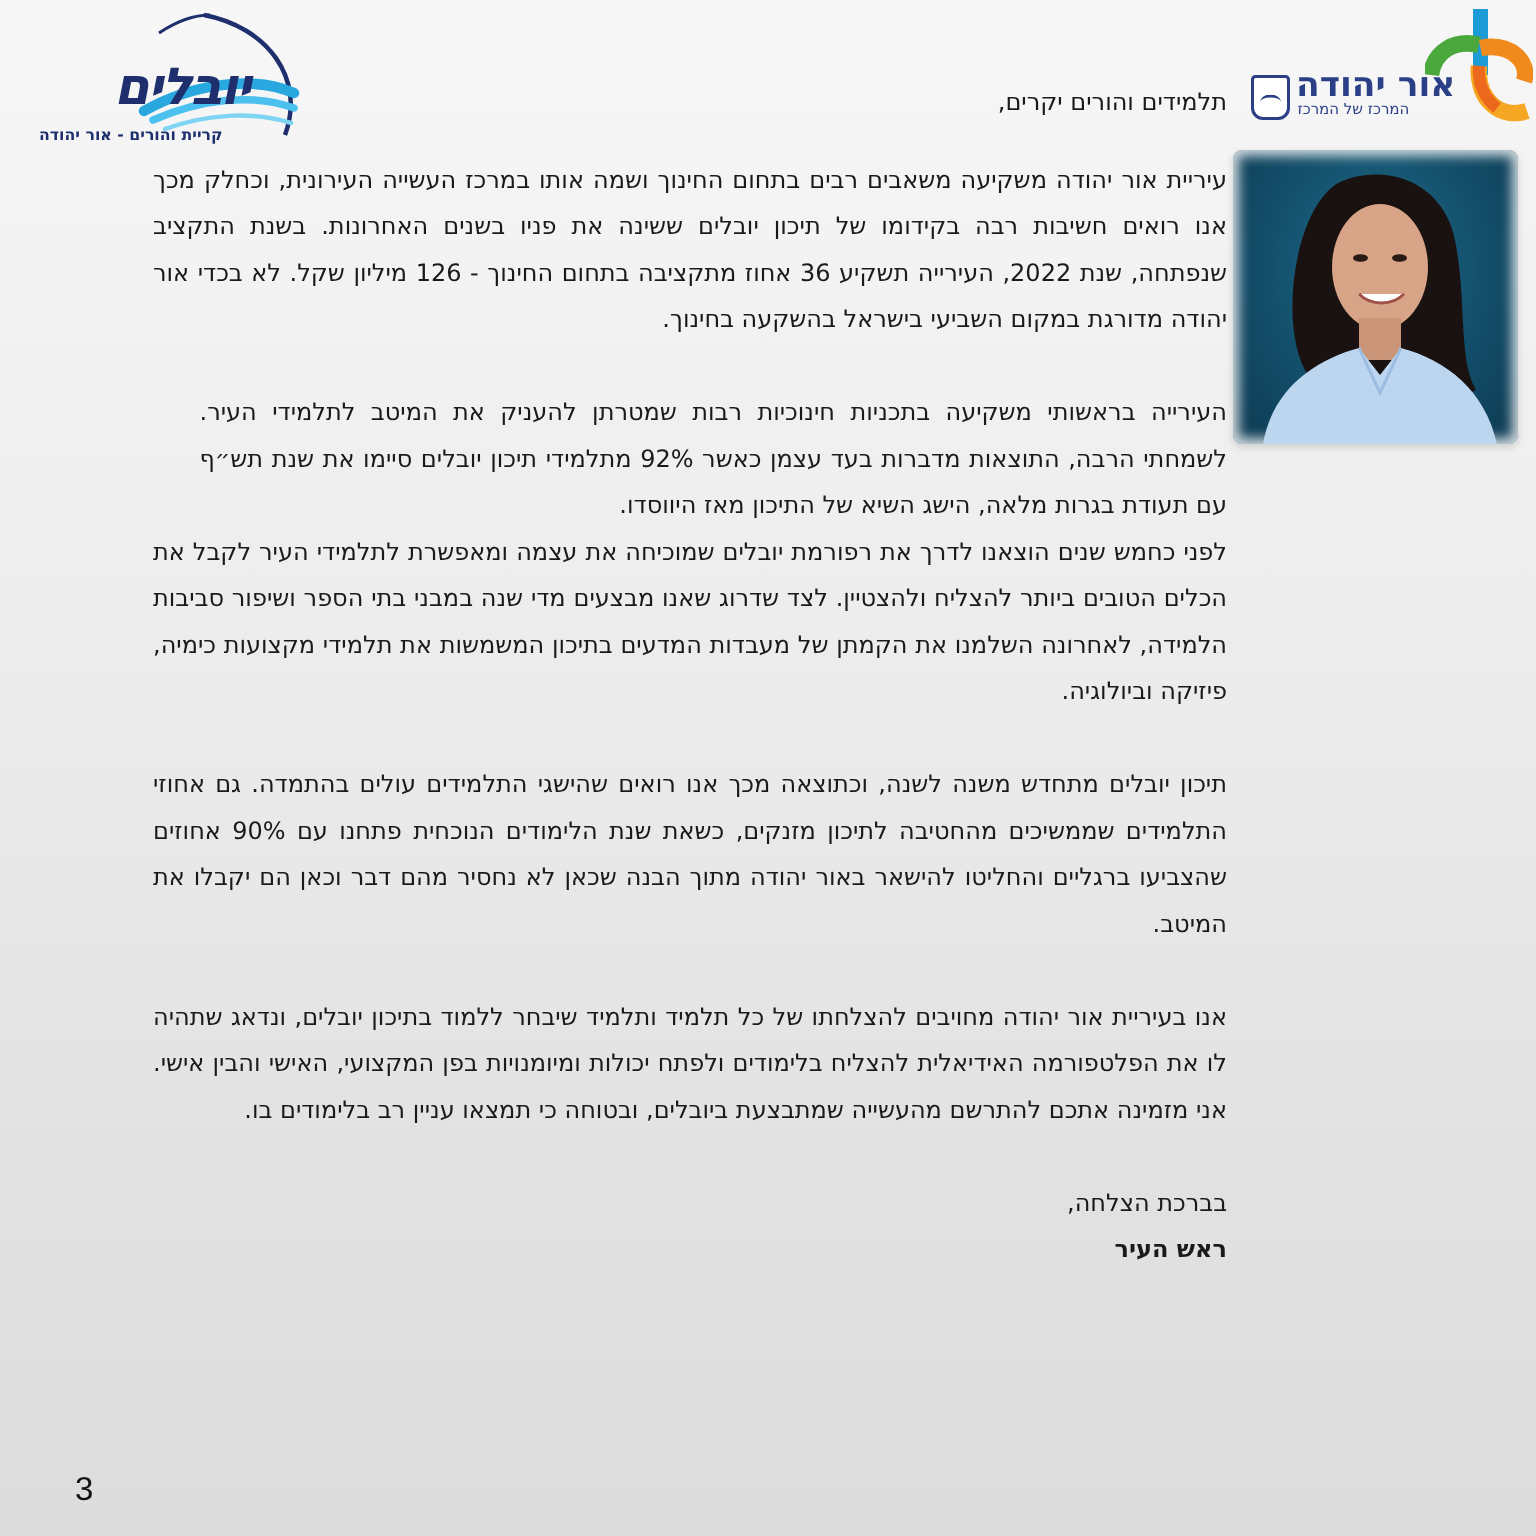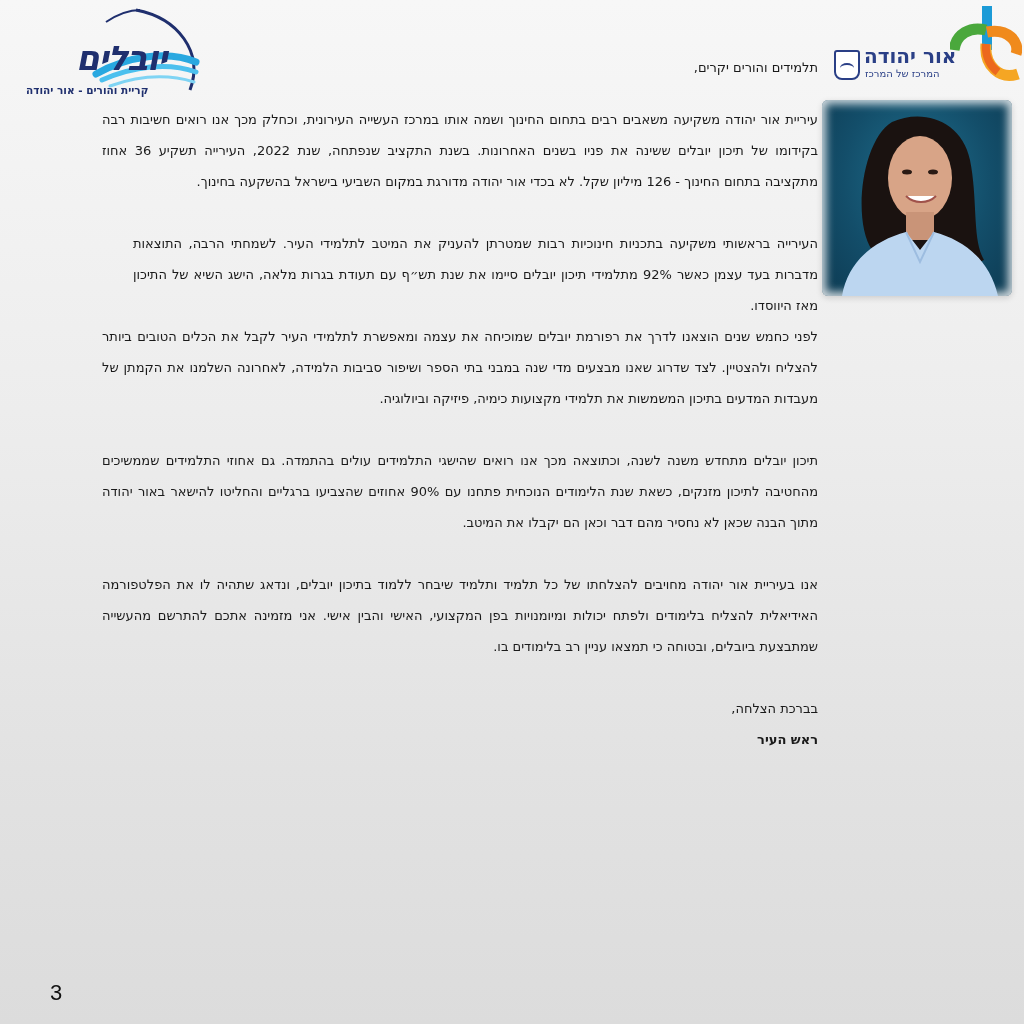--- a/index.html
+++ b/index.html
@@ -34,42 +34,42 @@
     .oy-emblem {
       position: absolute; left: 10px; top: 50px; width: 26px; height: 30px;
       border: 2px solid #2a3f86; border-radius: 3px 3px 8px 8px; background: #fff;
     }
     .oy-emblem::after {
       content: ""; position: absolute; left: 4px; right: 4px; bottom: 5px; height: 8px;
       border-top: 2px solid #2a3f86; border-radius: 50% 50% 0 0;
     }
     .oy-title {
       position: absolute; left: 40px; top: 44px;
-      font-weight: bold; font-size: 20px; color: #2a3f86; direction: rtl; white-space: nowrap;
+      font-weight: bold; font-size: 23px; color: #2a3f86; direction: rtl; white-space: nowrap;
     }
     .oy-subtitle {
       position: absolute; left: 41px; top: 68px;
       font-size: 10px; color: #2a3f86; direction: rtl; white-space: nowrap;
     }
     .oy-mark { position: absolute; left: 126px; top: 4px; }
 
     
     .mayor-photo {
       position: absolute; left: 822px; top: 100px; width: 190px; height: 196px;
       border-radius: 6px; overflow: hidden;
       background: radial-gradient(ellipse at 50% 40%, #1f6e8c 0%, #134e6a 55%, #0d3a52 100%);
       box-shadow: 0 0 8px 4px rgba(255,255,255,0.8) inset, 0 2px 6px rgba(0,0,0,0.15);
     }
     .mayor-photo svg { position: absolute; left: 0; top: 0; }
 
     
     .letter {
       position: absolute; right: 206px; top: 50px; width: 716px;
       direction: rtl; text-align: justify; text-align-last: right;
-      font-size: 13px; line-height: 31px; color: #1a1a1a;
+      font-size: 16px; line-height: 31px; color: #1a1a1a;
     }
     .greeting { margin-bottom: 0; padding-right: 0; height: 54px; line-height: 36px; }
     .para { margin-bottom: 31px; }
     .para.tight { margin-bottom: 0; margin-left: 31px; }
     .closing { margin-top: 21px; line-height: 31px; }
     .closing .sig { font-weight: bold; }
 
     .page-number {
       position: absolute; left: 50px; top: 980px;
       font-family: "Liberation Sans", sans-serif; font-size: 22px; color: #111;

